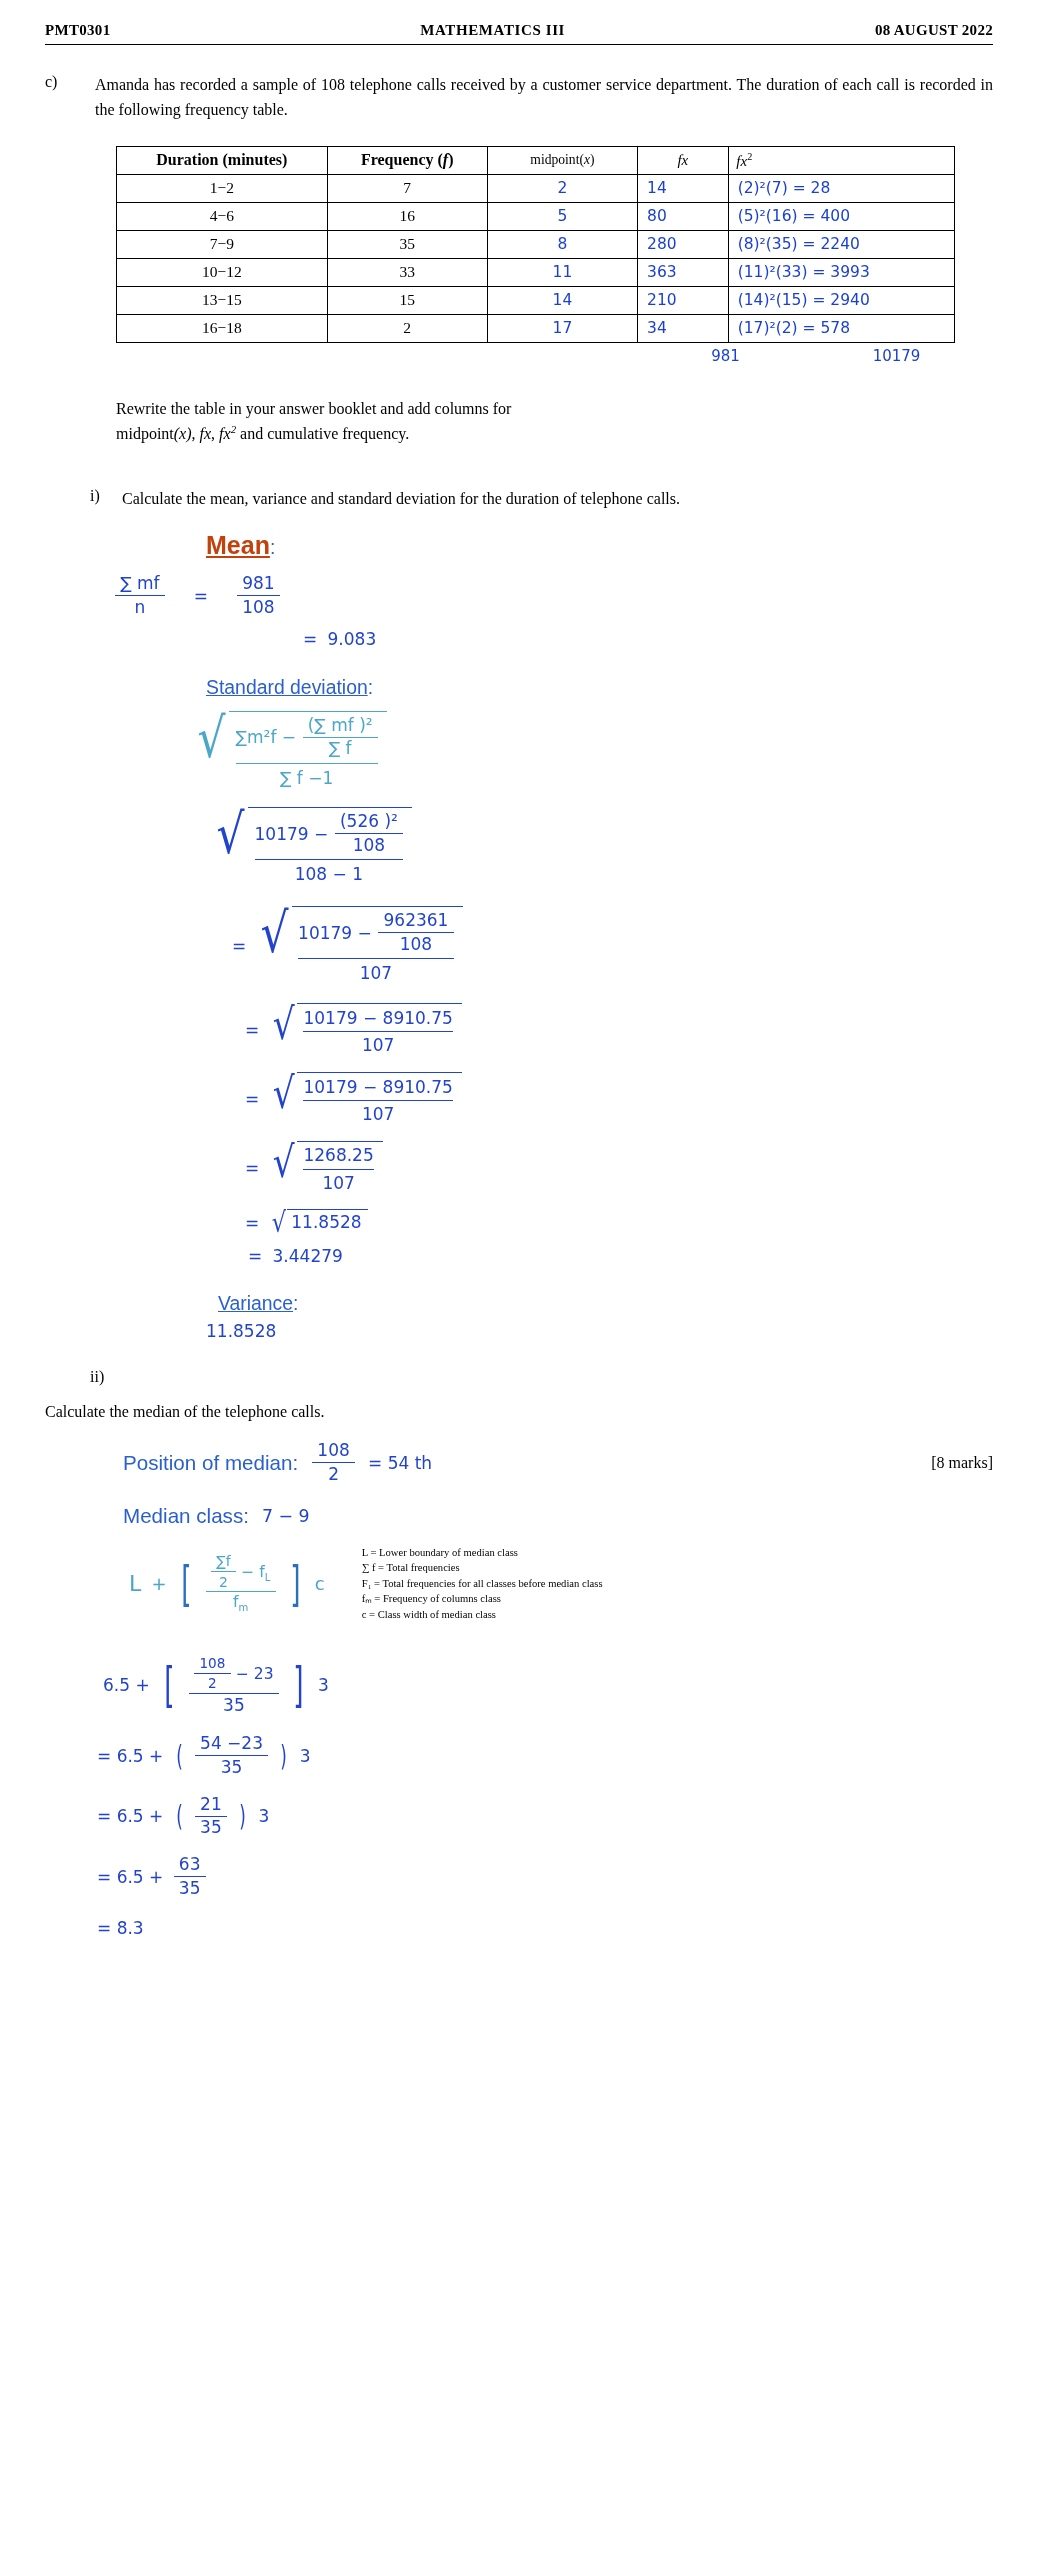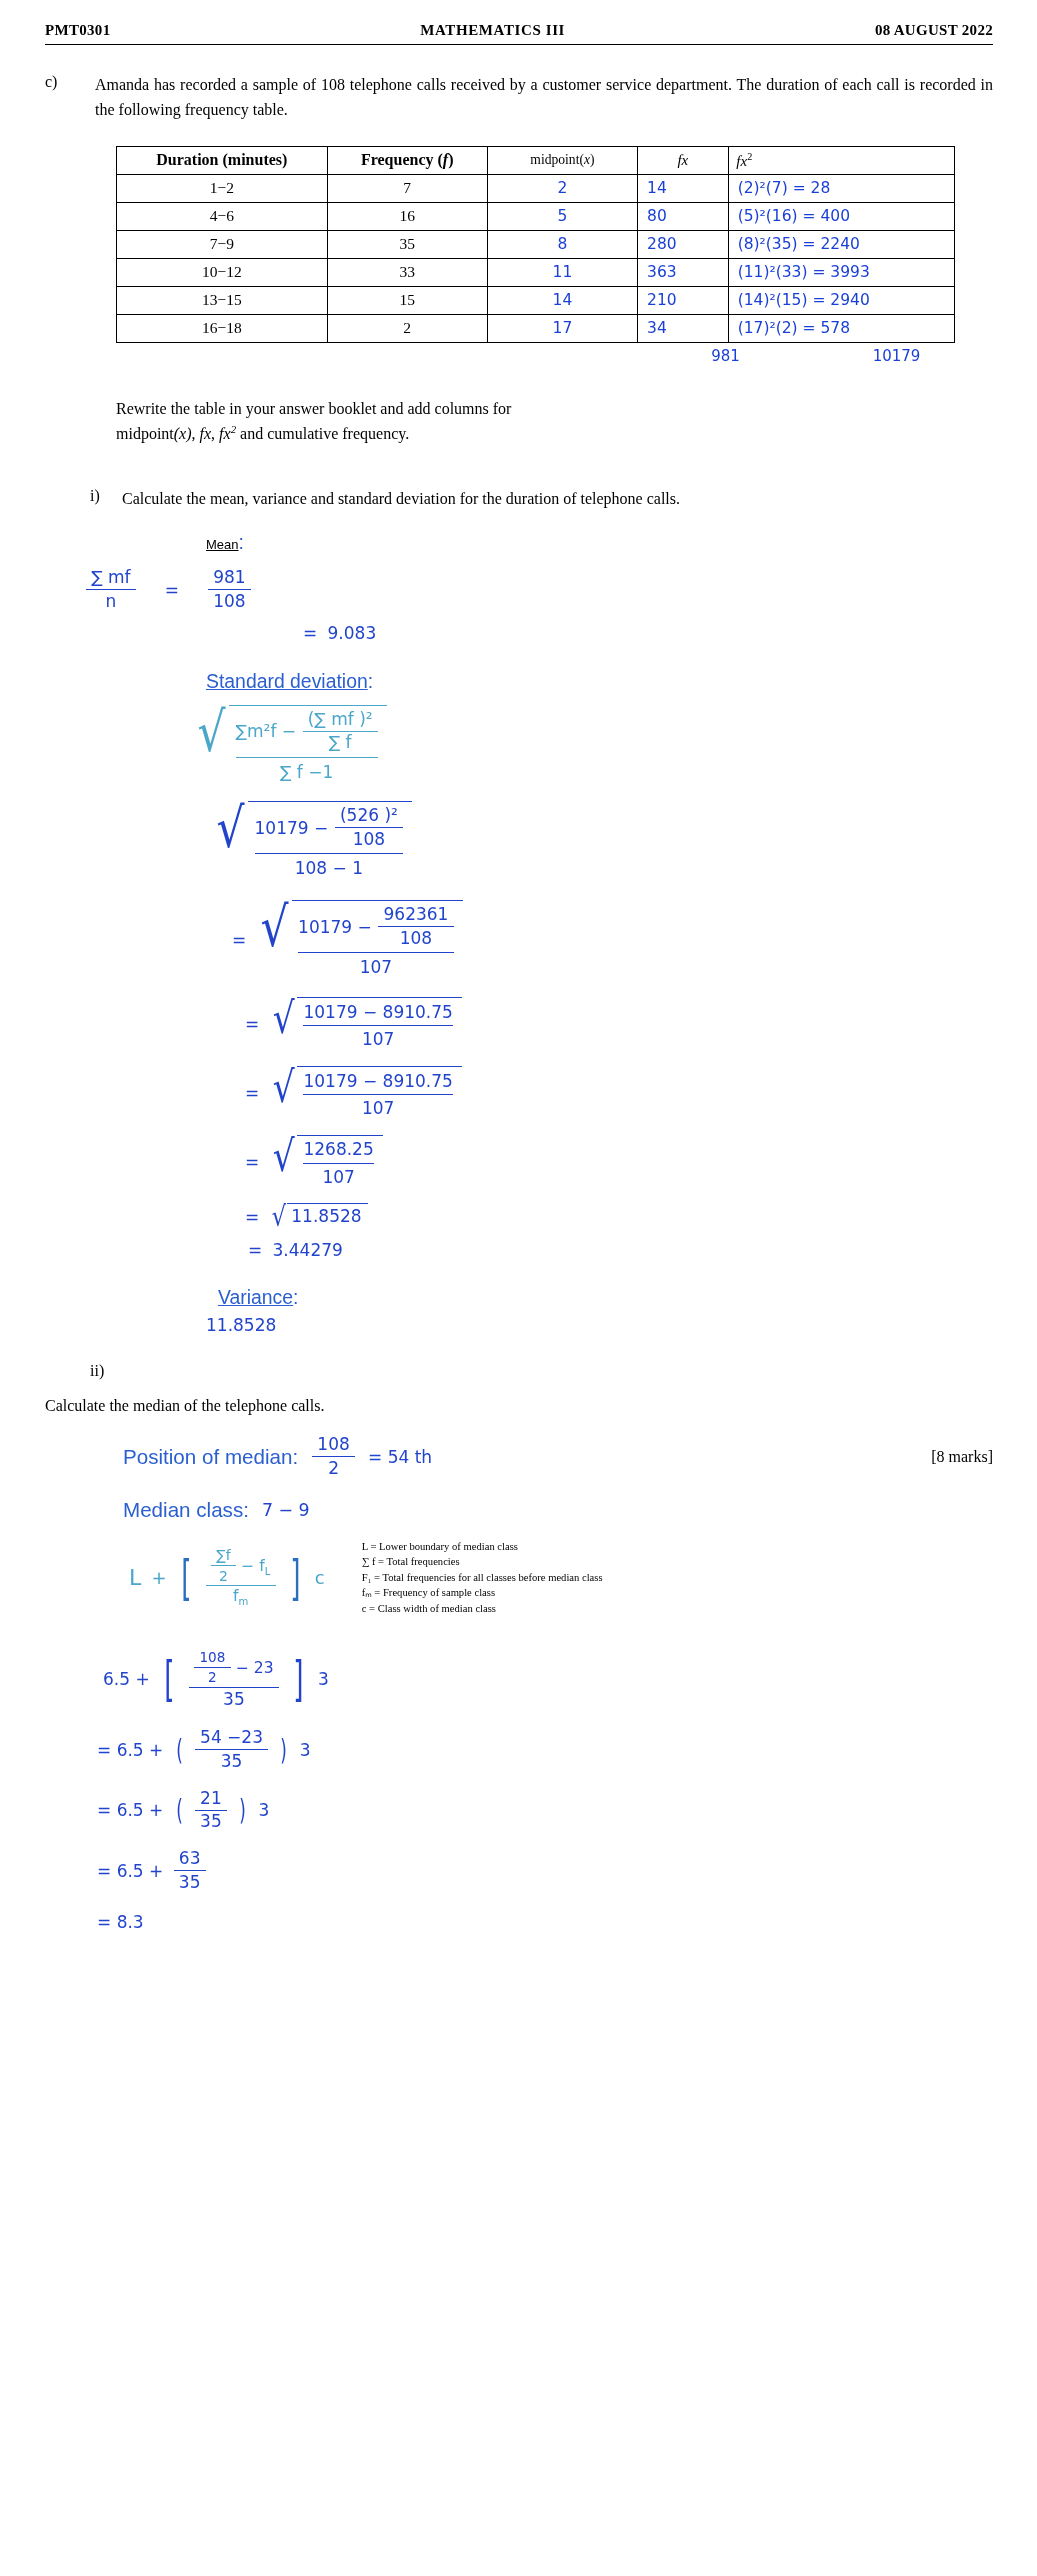--- a/index.html
+++ b/index.html
@@ -243,24 +243,24 @@
       <span>midpoint</span><span class="ital">(x)</span><span>, </span><span class="ital">fx</span><span>, </span><span class="ital">fx</span><span class="sup ital">2</span><span> and cumulative frequency.</span>
     </div>
   </div>
 
   <div class="sub-qblock" style="margin-top:40px;">
     <div class="sub-qlabel">i)</div>
     <div class="sub-qtext" style="max-width:729px;">Calculate the mean, variance and standard deviation for the duration of telephone calls.</div>
   </div>
 
   <div style="margin-left:206px;margin-top:19.4px;">
-    <span style="font-family:'Liberation Sans',sans-serif;color:#000000;font-size:13px;text-decoration:underline;">Mean</span><span style="font-family:'Liberation Sans',sans-serif;color:#2a5fd0;font-size:19.4px;">:</span>
-  </div>
-
-  <div class="eqline" style="margin-left:86px;margin-top:14px;gap:29px;">
+    <span style="font-family:'Liberation Sans',sans-serif;color:#c2410c;font-size:25px;text-decoration:underline;font-weight:bold;">Mean</span><span style="font-family:'Liberation Sans',sans-serif;color:#2a5fd0;font-size:19.4px;">:</span>
+  </div>
+
+  <div class="eqline" style="margin-left:115px;margin-top:14px;gap:29px;">
     <span class="frac">
       <span class="num">∑ mf</span>
       <span class="den">n</span>
     </span>
     <span>=</span>
     <span class="frac">
       <span class="num">981</span>
       <span class="den">108</span>
     </span>
   </div>
@@ -418,21 +418,21 @@
       <span class="bracket">
           <span class="bk">]</span>
         </span>
       <span style="font-size:18px;">c</span>
     </div>
 
     <div class="legend" style="margin-left:37px;">
       <div>L = Lower boundary of median class</div>
       <div>∑ f = Total frequencies</div>
       <div>F₁ = Total frequencies for all classes before median class</div>
-      <div>fₘ = Frequency of sample class</div>
+      <div>fₘ = Frequency of columns class</div>
       <div>c = Class width of median class</div>
     </div>
   </div>
 
   <div class="eqline" style="margin-left:103px;margin-top:34px;">
     <span>6.5 +</span>
     <span class="bracket" style="color:#2244cc;">
         <span class="bk">[</span>
       </span>
     <span class="frac">

